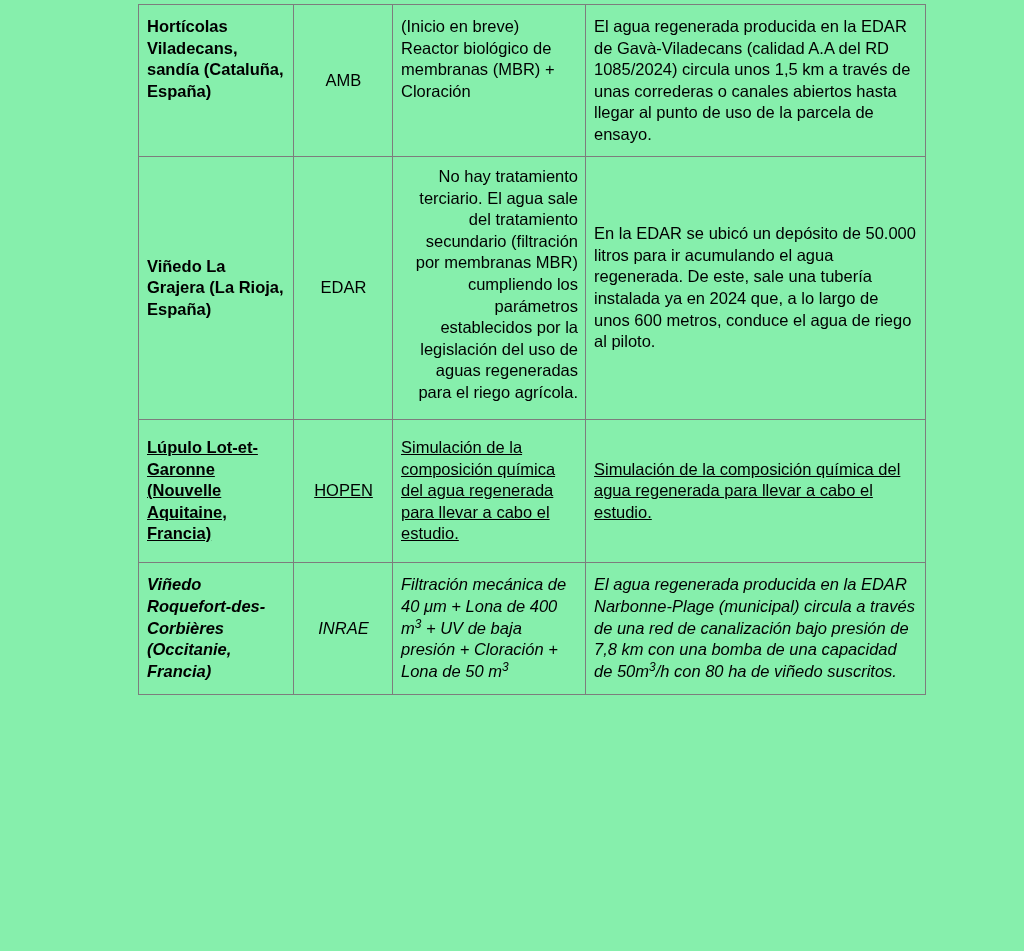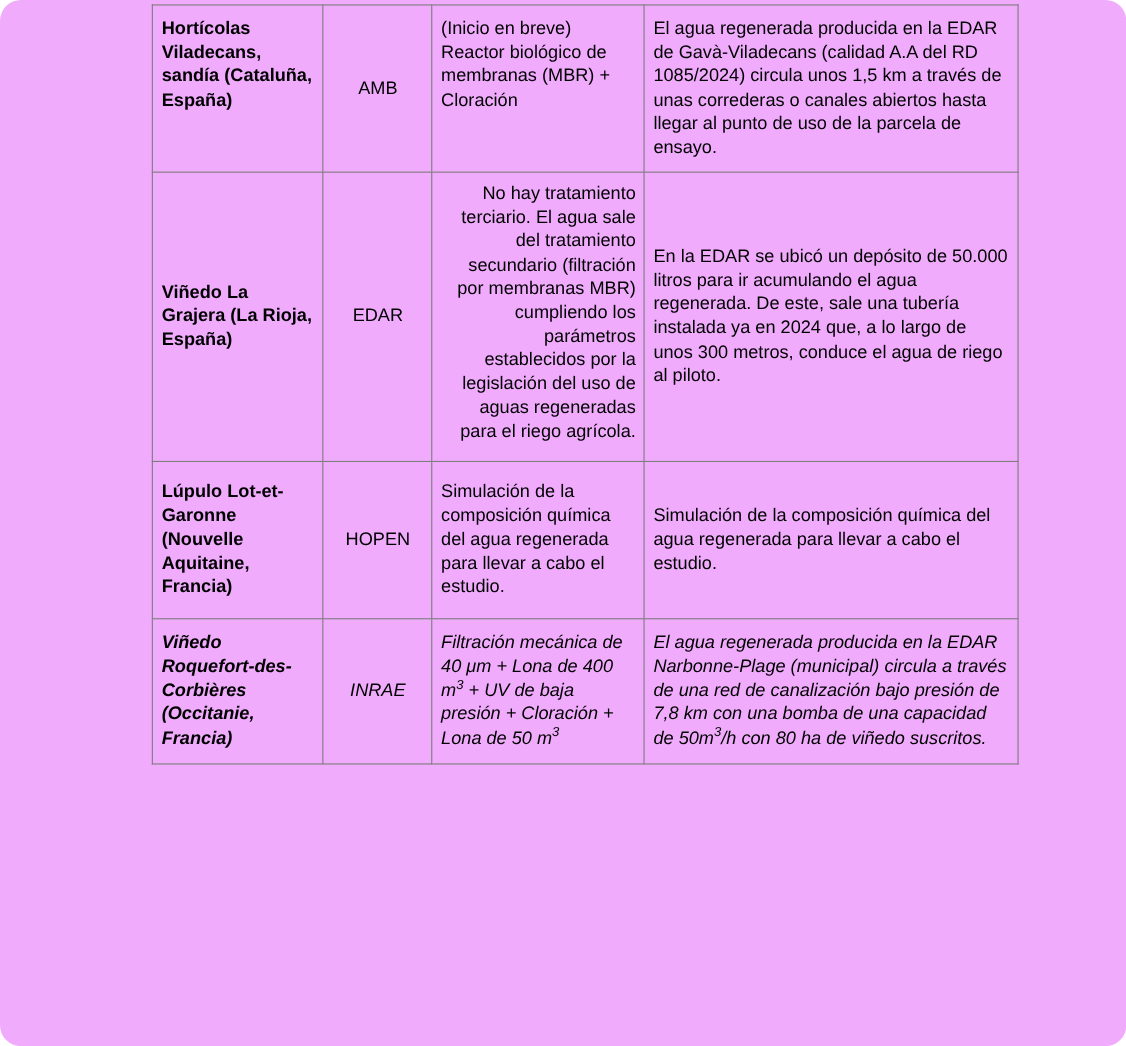--- a/index.html
+++ b/index.html
@@ -11,22 +11,21 @@
     width: 1024px;
     height: 951px;
     font-family: "Liberation Sans", sans-serif;
     color: #000000;
     overflow: hidden;
   }
   .page {
     position: relative;
     width: 1024px;
     height: 951px;
-    background: #f0abfc;
-    border-radius: 19px;
+    background: #86efac;
   }
   table.pilot-table {
     position: absolute;
     left: 138px;
     top: 4px;
     width: 787px;
     border-collapse: collapse;
     table-layout: fixed;
   }
   table.pilot-table td {
@@ -61,21 +60,21 @@
   tr.r2 td.treat { vertical-align: top; padding-top: 9px; text-align: right; }
   tr.r2 td.site  { vertical-align: middle; }
   tr.r2 td.desc  { vertical-align: middle; }
   tr.r3 td.site, tr.r3 td.treat { vertical-align: middle; }
   tr.r4 td.site, tr.r4 td.treat { vertical-align: middle; }
   tr.r5 td.site, tr.r5 td.treat, tr.r5 td.desc { vertical-align: middle; }
   tr.r6 td.site, tr.r6 td.treat, tr.r6 td.desc { vertical-align: middle; }
 
   tr.r1 { height: 152px; }
   tr.r2 { height: 263px; }
-  tr.r3 { height: 143px; }
+  tr.r3 { height: 143px; text-decoration: underline; }
   tr.r4 { height: 143px; }
   tr.r5 { height: 132px; font-style: italic; }
   tr.r6 { height: 110px; }
 
   .sup { font-size: 0.72em; vertical-align: super; line-height: 0; }
 </style>
 </head>
 <body>
 
 <div class="page">
@@ -92,21 +91,21 @@
         <td class="site">Hortícolas Viladecans, sandía (Cataluña, España)</td>
         <td class="org">AMB</td>
         <td class="treat">(Inicio en breve) Reactor biológico de membranas (MBR) + Cloración</td>
         <td class="desc">El agua regenerada producida en la EDAR de Gavà-Viladecans (calidad A.A del RD 1085/2024) circula unos 1,5 km a través de unas correderas o canales abiertos hasta llegar al punto de uso de la parcela de ensayo.</td>
       </tr>
 
       <tr class="r2">
         <td class="site">Viñedo La Grajera (La Rioja, España)</td>
         <td class="org">EDAR</td>
         <td class="treat">No hay tratamiento terciario. El agua sale del tratamiento secundario (filtración por membranas MBR) cumpliendo los parámetros establecidos por la legislación del uso de aguas regeneradas para el riego agrícola.</td>
-        <td class="desc">En la EDAR se ubicó un depósito de 50.000 litros para ir acumulando el agua regenerada. De este, sale una tubería instalada ya en 2024 que, a lo largo de unos 300 metros, conduce el agua de riego al piloto.</td>
+        <td class="desc">En la EDAR se ubicó un depósito de 50.000 litros para ir acumulando el agua regenerada. De este, sale una tubería instalada ya en 2024 que, a lo largo de unos 600 metros, conduce el agua de riego al piloto.</td>
       </tr>
 
       <tr class="r3">
         <td class="site">Lúpulo Lot-et-Garonne (Nouvelle Aquitaine, Francia)</td>
         <td class="org">HOPEN</td>
         <td class="treat">Simulación de la composición química del agua regenerada para llevar a cabo el estudio.</td>
         <td class="desc"> Simulación de la composición química del agua regenerada para llevar a cabo el estudio.</td>
       </tr>
 
 

